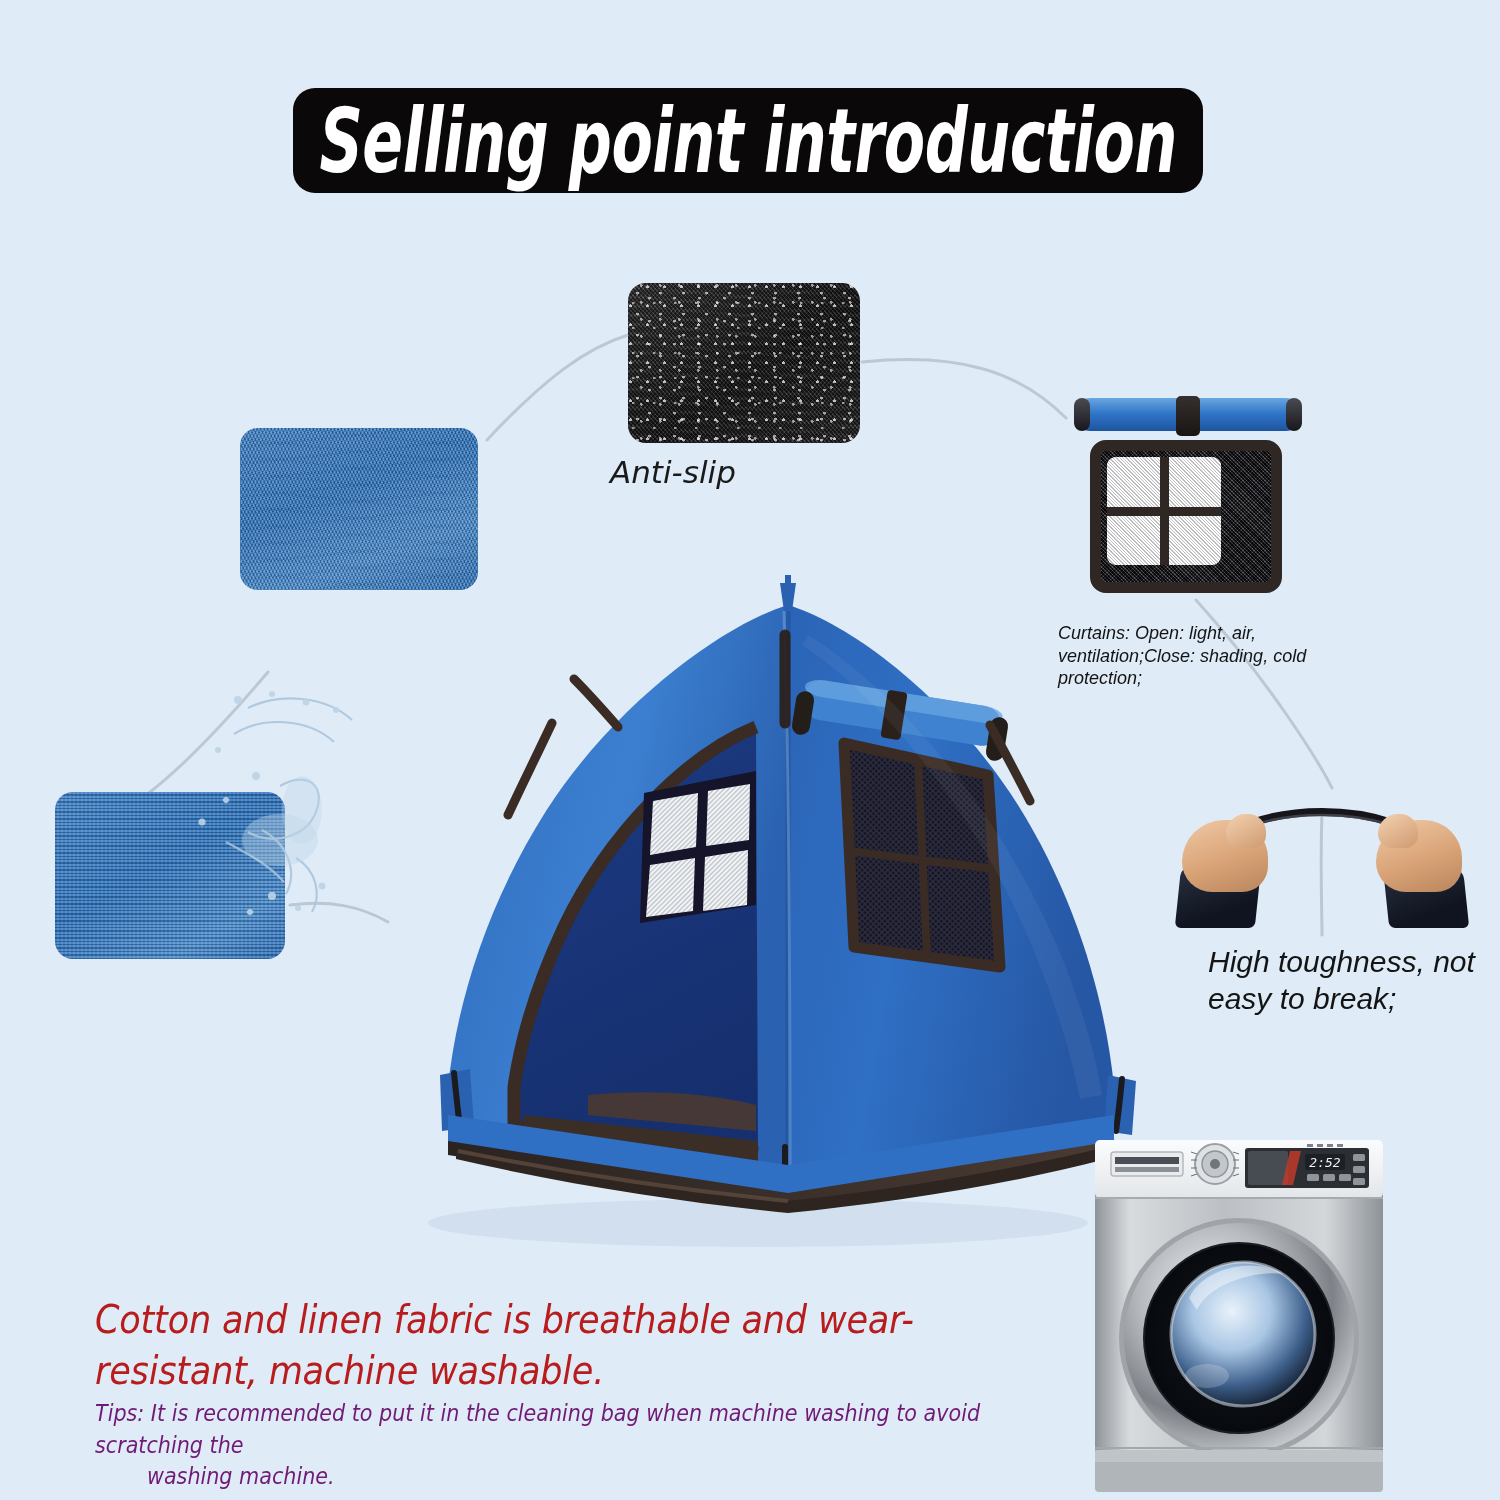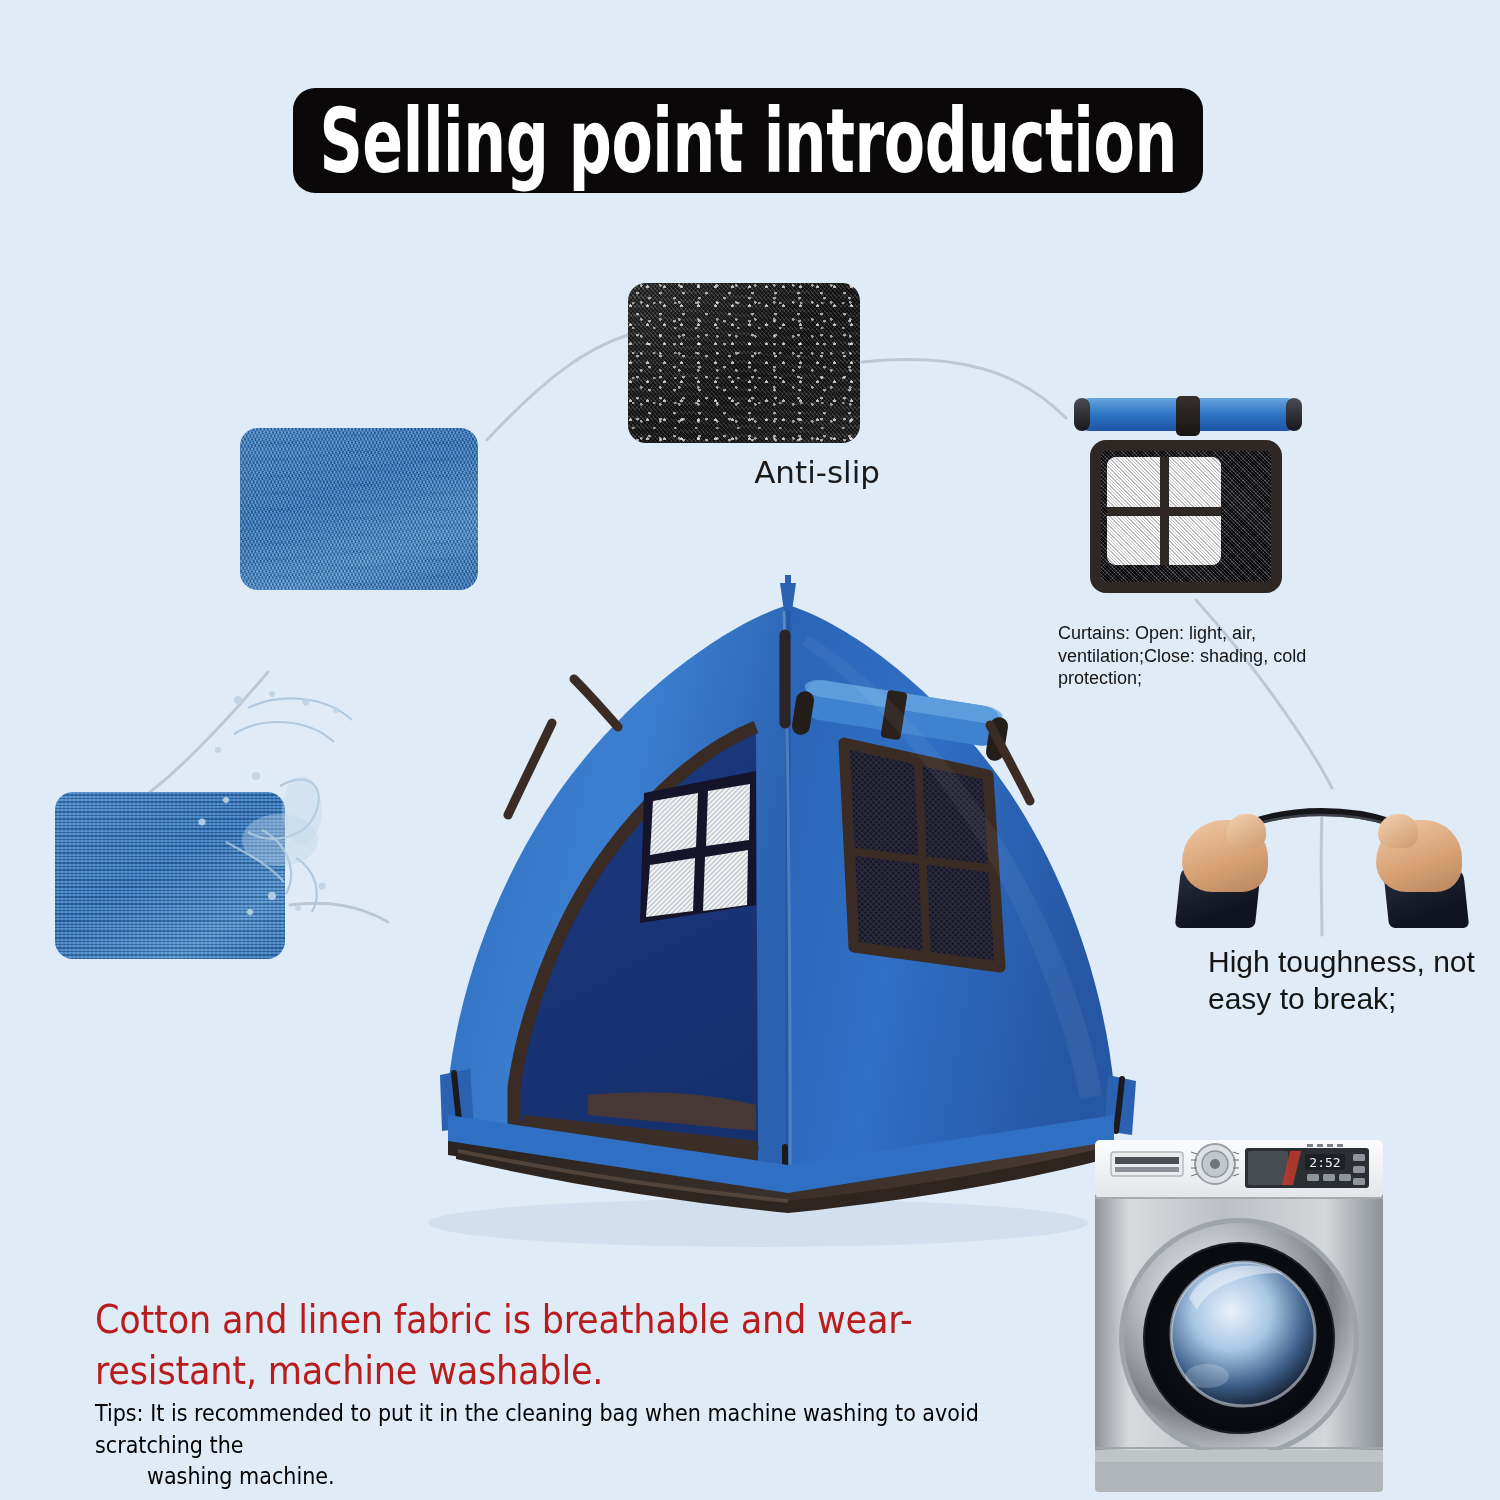--- a/index.html
+++ b/index.html
@@ -2,21 +2,21 @@
 <html><head>
 <meta charset="utf-8">
 <style>
   * { box-sizing: border-box; margin: 0; padding: 0; }
   html, body {
     width: 1500px; height: 1500px;
     background: #dfecf8;
     font-family: "Liberation Sans", "DejaVu Sans", sans-serif;
     overflow: hidden;
   }
-  #page { position: relative; width: 1328px; height: 1500px; background: #dfecf8; }
+  #page { position: relative; width: 1328px; height: 1500px; background: #dfecf8; font-style: italic; }
 
   
   .title-banner {
     position: absolute; left: 293px; top: 88px; width: 910px; height: 105px;
     background: #0a0808; border-radius: 22px;
     display: flex; align-items: center; justify-content: center;
   }
   .title-text {
     color: #ffffff;
     font-family: "DejaVu Sans Condensed", "Liberation Sans Narrow", "Liberation Sans", sans-serif;
@@ -29,21 +29,21 @@
     line-height: 1;
   }
 
   
   .connectors { position: absolute; left: 0; top: 0; width: 1500px; height: 1500px; pointer-events: none; }
 
   
   .swatch { position: absolute; border-radius: 18px; overflow: hidden; }
   .caption {
     position: absolute; color: #1a1a1a; font-size: 31px; line-height: 1.16;
-    text-align: right; font-family: "DejaVu Sans", "Liberation Sans", sans-serif;
+    text-align: left; font-family: "DejaVu Sans", "Liberation Sans", sans-serif;
   }
 
   
   .sw-grip {
     left: 240px; top: 428px; width: 238px; height: 162px;
     background:
       repeating-linear-gradient(62deg, rgba(0,0,0,.17) 0 1.4px, rgba(255,255,255,.11) 1.4px 3.1px),
       repeating-linear-gradient(-62deg, rgba(0,0,0,.17) 0 1.4px, rgba(255,255,255,.11) 1.4px 3.1px),
       linear-gradient(160deg,#3f86cf 0%, #2f78c6 40%, #4a90d6 72%, #2e74c1 100%);
   }
@@ -160,21 +160,21 @@
 
   
   .bottom-head {
     position: absolute; left: 95px; top: 1295px; width: 960px;
     font-size: 39px; line-height: 1.30; color: #b91c1c; font-weight: 400;
     font-family: "Liberation Sans Narrow", "DejaVu Sans Condensed", "Liberation Sans", sans-serif;
     letter-spacing: -0.2px;
   }
   .bottom-tip {
     position: absolute; left: 95px; top: 1398px; width: 930px;
-    font-size: 23px; line-height: 1.38; color: #000000;
+    font-size: 23px; line-height: 1.38; color: #701a75;
     font-family: "Liberation Sans Narrow", "DejaVu Sans Condensed", "Liberation Sans", sans-serif;
     text-indent: 0;
   }
   .bottom-tip .ind { display: block; padding-left: 52px; }
 </style>
 </head>
 <body>
 
 <div id="page">
 

